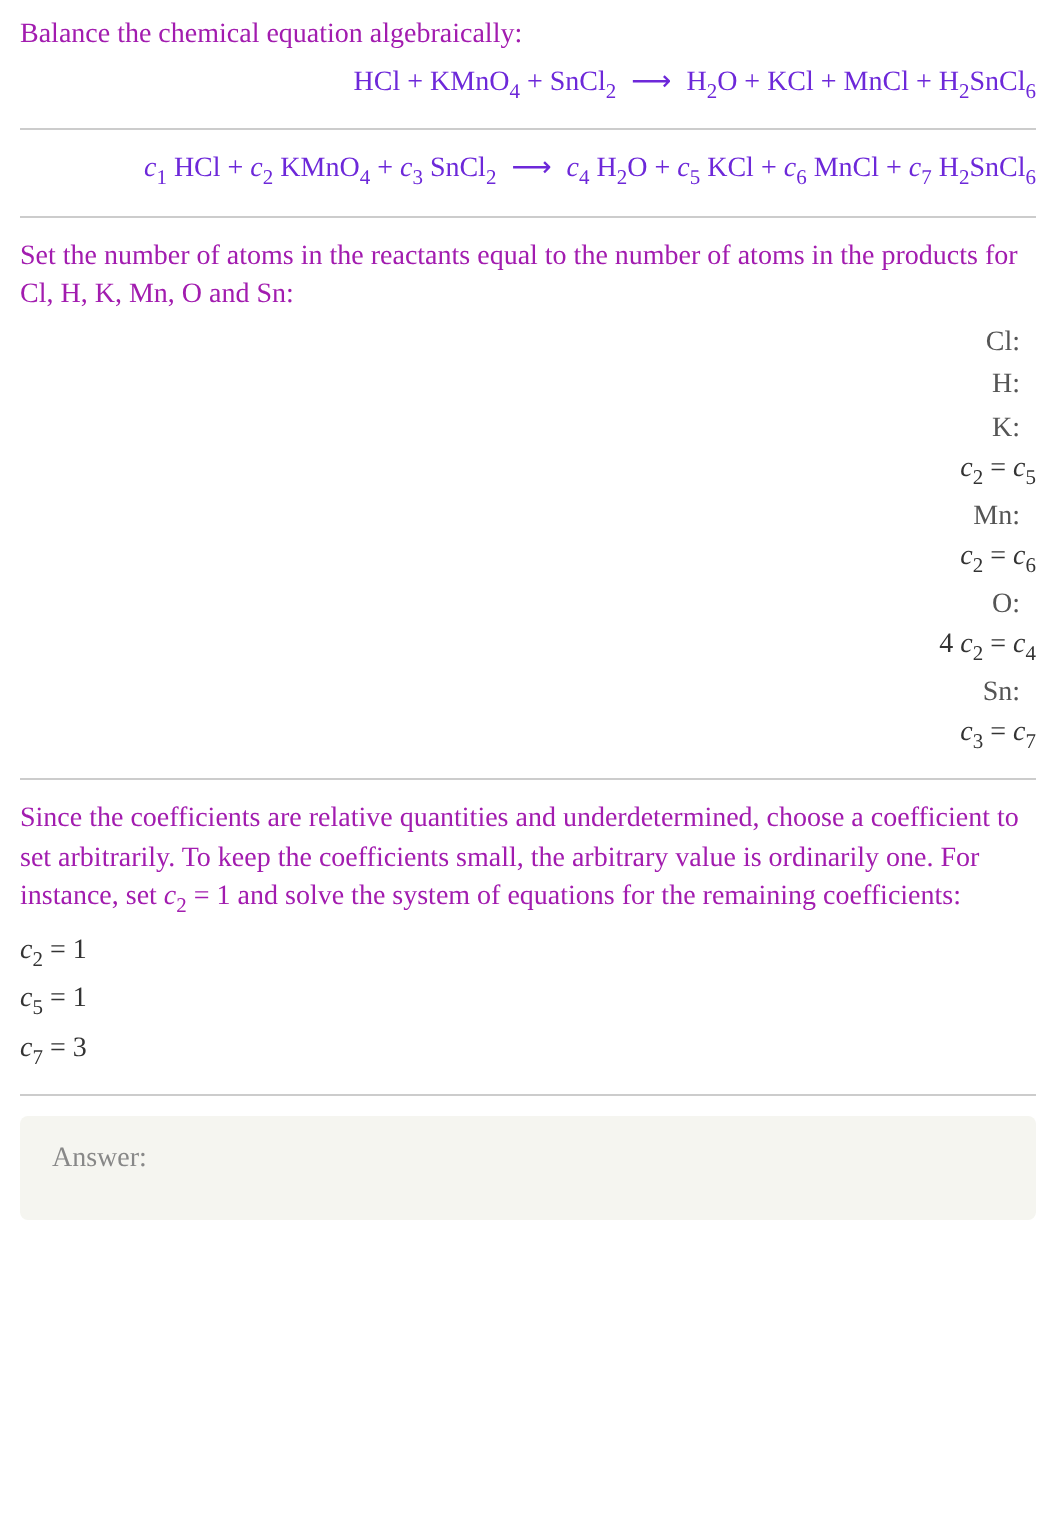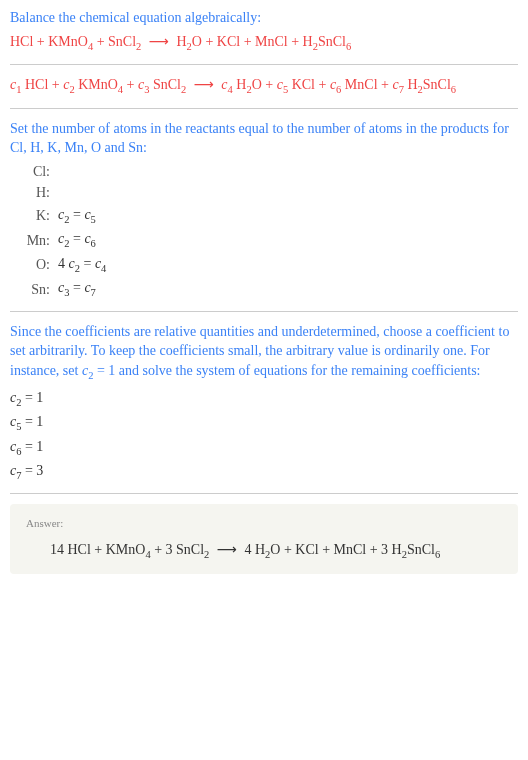--- a/index.html
+++ b/index.html
@@ -13,47 +13,49 @@
       color: #333;
       background: #fff;
       width: 528px;
       padding: 8px 10px;
       line-height: 1.4;
     }
     .section {
       margin-bottom: 4px;
     }
     .section-text {
-      color: #3b82f6;
+      color: #a21caf;
       margin-bottom: 4px;
     }
     .equation {
-      color: #ef4444;
+      color: #6d28d9;
       margin-bottom: 8px;
+      text-align: right;
     }
     hr {
       border: none;
       border-top: 1px solid #ccc;
       margin: 10px 0;
     }
     sub {
       font-size: 0.75em;
       vertical-align: sub;
     }
     .italic {
       font-style: italic;
     }
     .atom-table {
       margin-top: 4px;
       margin-left: 8px;
     }
     .atom-row {
       display: flex;
-      align-items: center;
+      align-items: flex-end;
       margin-bottom: 2px;
+      flex-direction: column;
     }
     .atom-label {
       width: 32px;
       text-align: right;
       margin-right: 8px;
       color: #555;
     }
     .atom-eq {
       color: #333;
     }
@@ -64,21 +66,21 @@
       margin-bottom: 2px;
     }
     .answer-box {
       background: #f5f5f0;
       border-radius: 4px;
       padding: 12px 16px;
       margin-top: 8px;
     }
     .answer-label {
       color: #888;
-      font-size: 11px;
+      font-size: 14px;
       margin-bottom: 8px;
     }
     .answer-eq {
       color: #333;
       margin-left: 24px;
     }
     .arrow {
       display: inline-block;
       margin: 0 4px;
     }
@@ -127,25 +129,23 @@
   </div>
 </div>
 
 <hr>
 
 <div class="section">
   <div class="section-text">Since the coefficients are relative quantities and underdetermined, choose a coefficient to set arbitrarily. To keep the coefficients small, the arbitrary value is ordinarily one. For instance, set <span class="italic">c</span><sub>2</sub> = 1 and solve the system of equations for the remaining coefficients:</div>
   <div class="coef-list">
     <div class="coef-row"><span class="italic">c</span><sub>2</sub> = 1</div>
     <div class="coef-row"><span class="italic">c</span><sub>5</sub> = 1</div>
-    <div class="coef-row"><span class="italic">c</span><sub>6</sub> = 1</div>
     <div class="coef-row"><span class="italic">c</span><sub>7</sub> = 3</div>
   </div>
 </div>
 
 <hr>
 
 <div class="section">
   <div class="answer-box">
     <div class="answer-label">Answer:</div>
-    <div class="answer-eq">14 HCl + KMnO<sub>4</sub> + 3 SnCl<sub>2</sub> <span class="arrow">⟶</span> 4 H<sub>2</sub>O + KCl + MnCl + 3 H<sub>2</sub>SnCl<sub>6</sub></div>
   </div>
 </div>
 
 </body></html>

